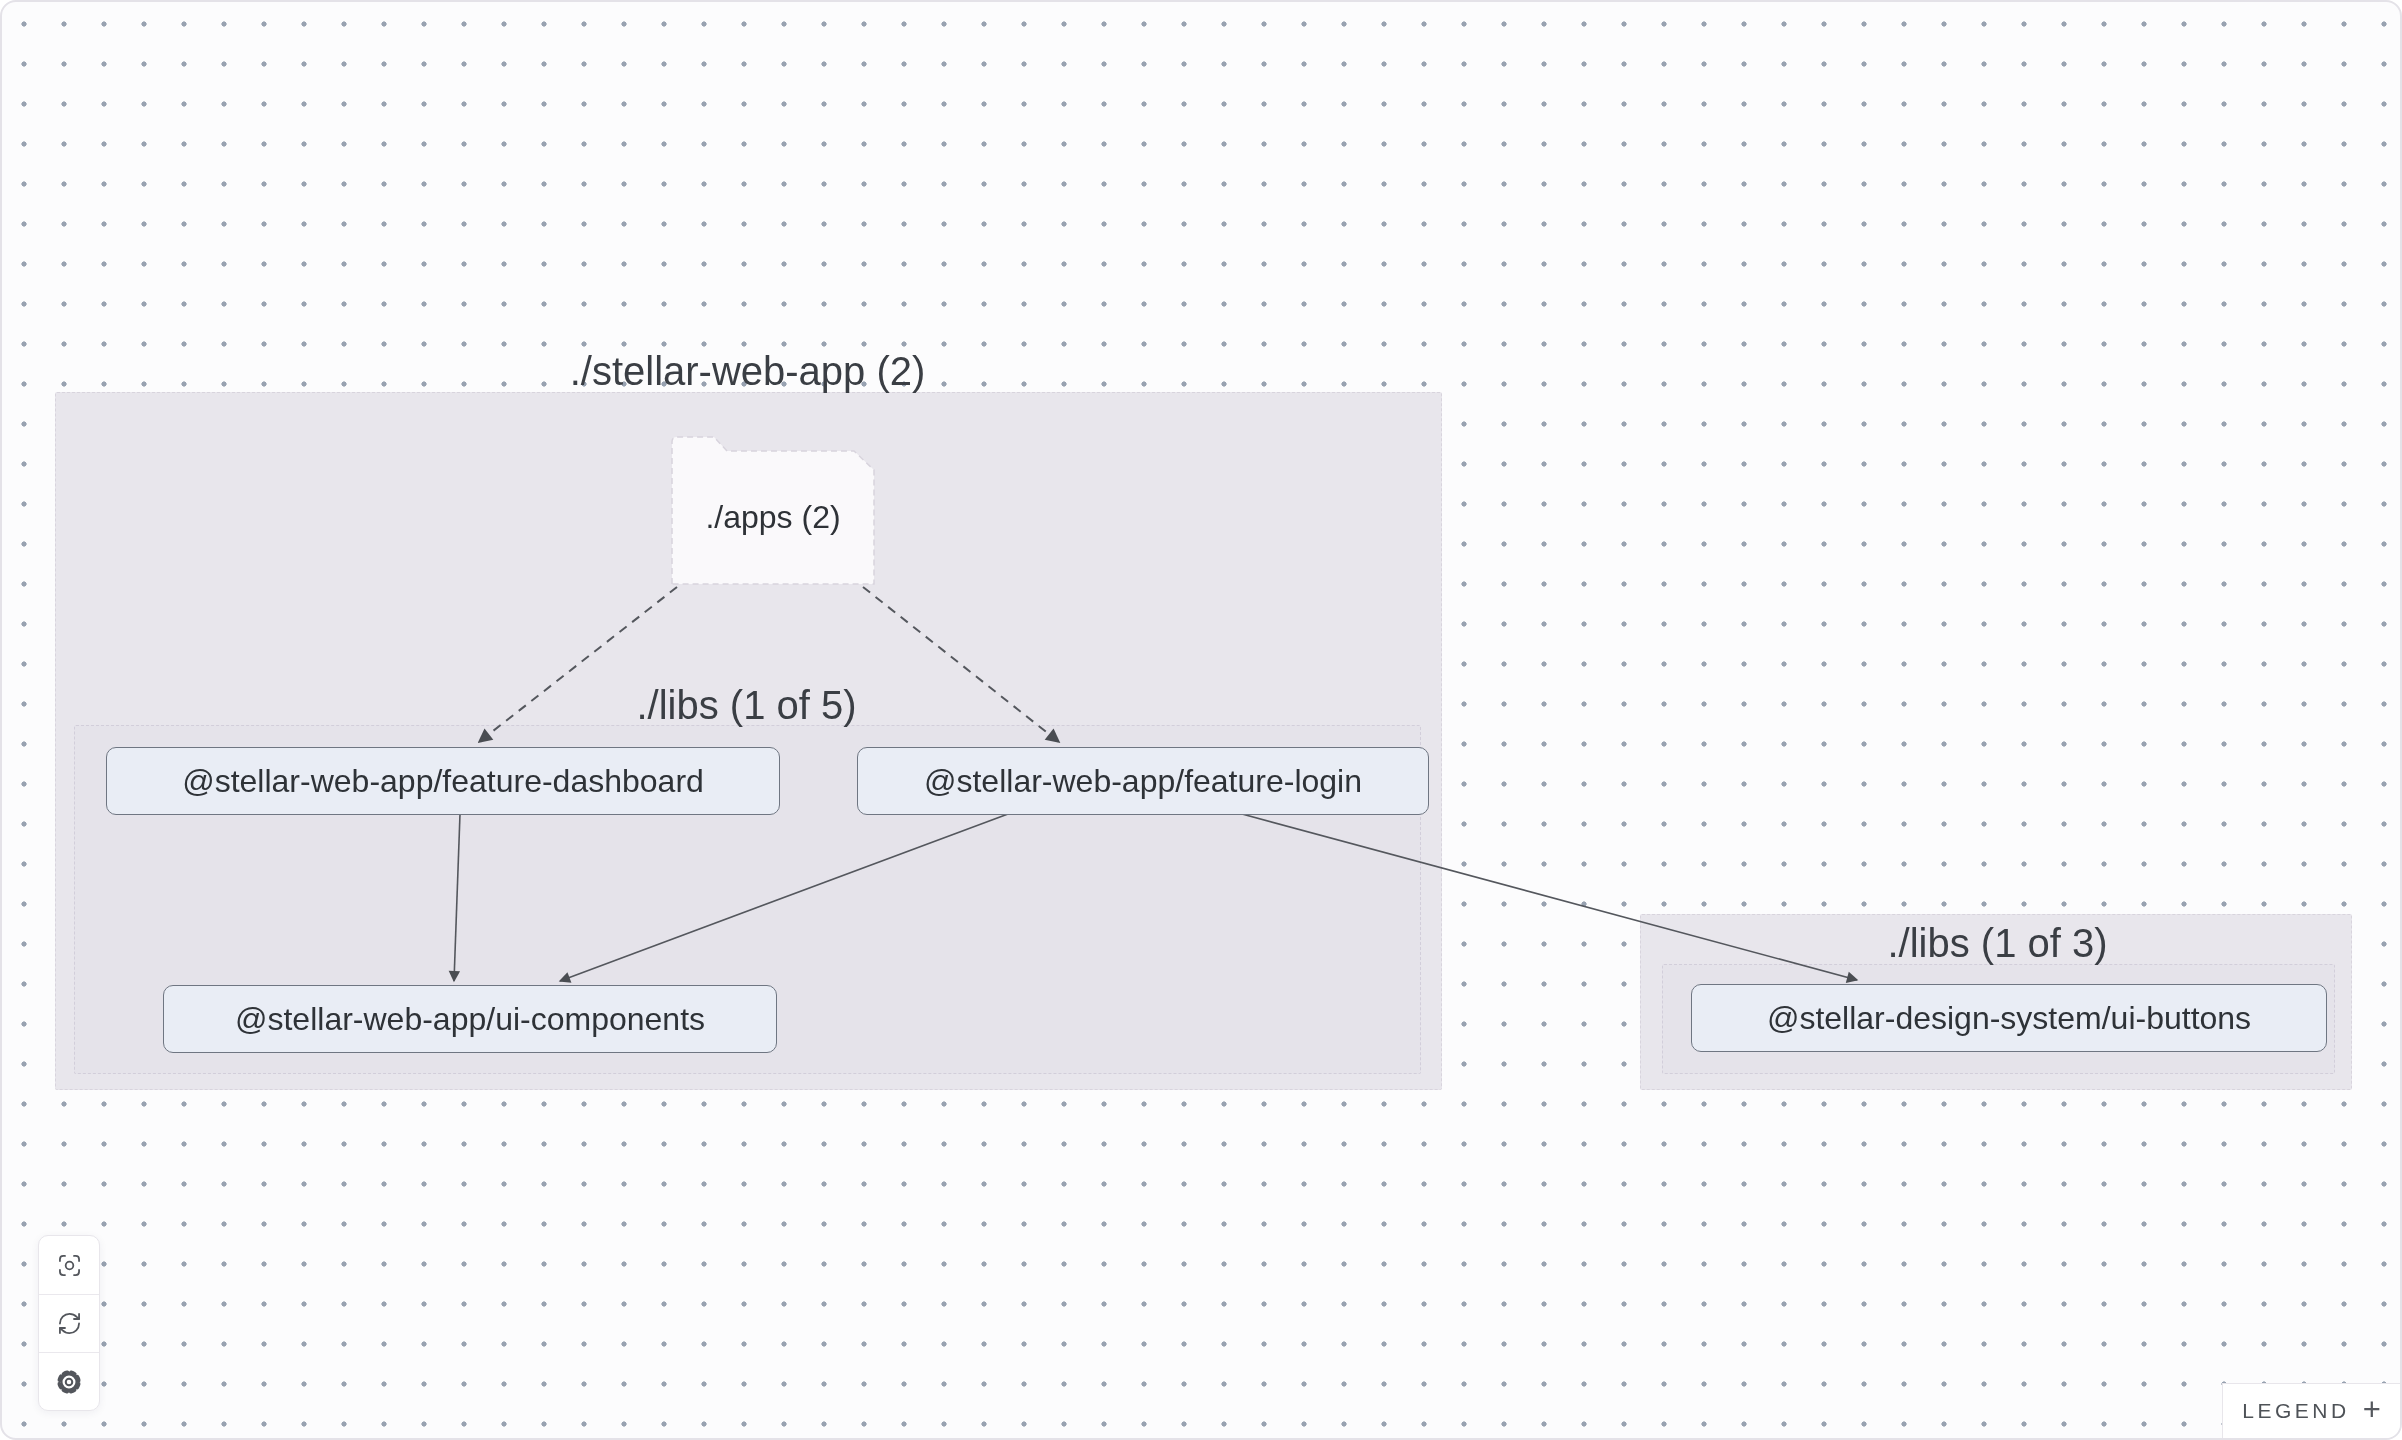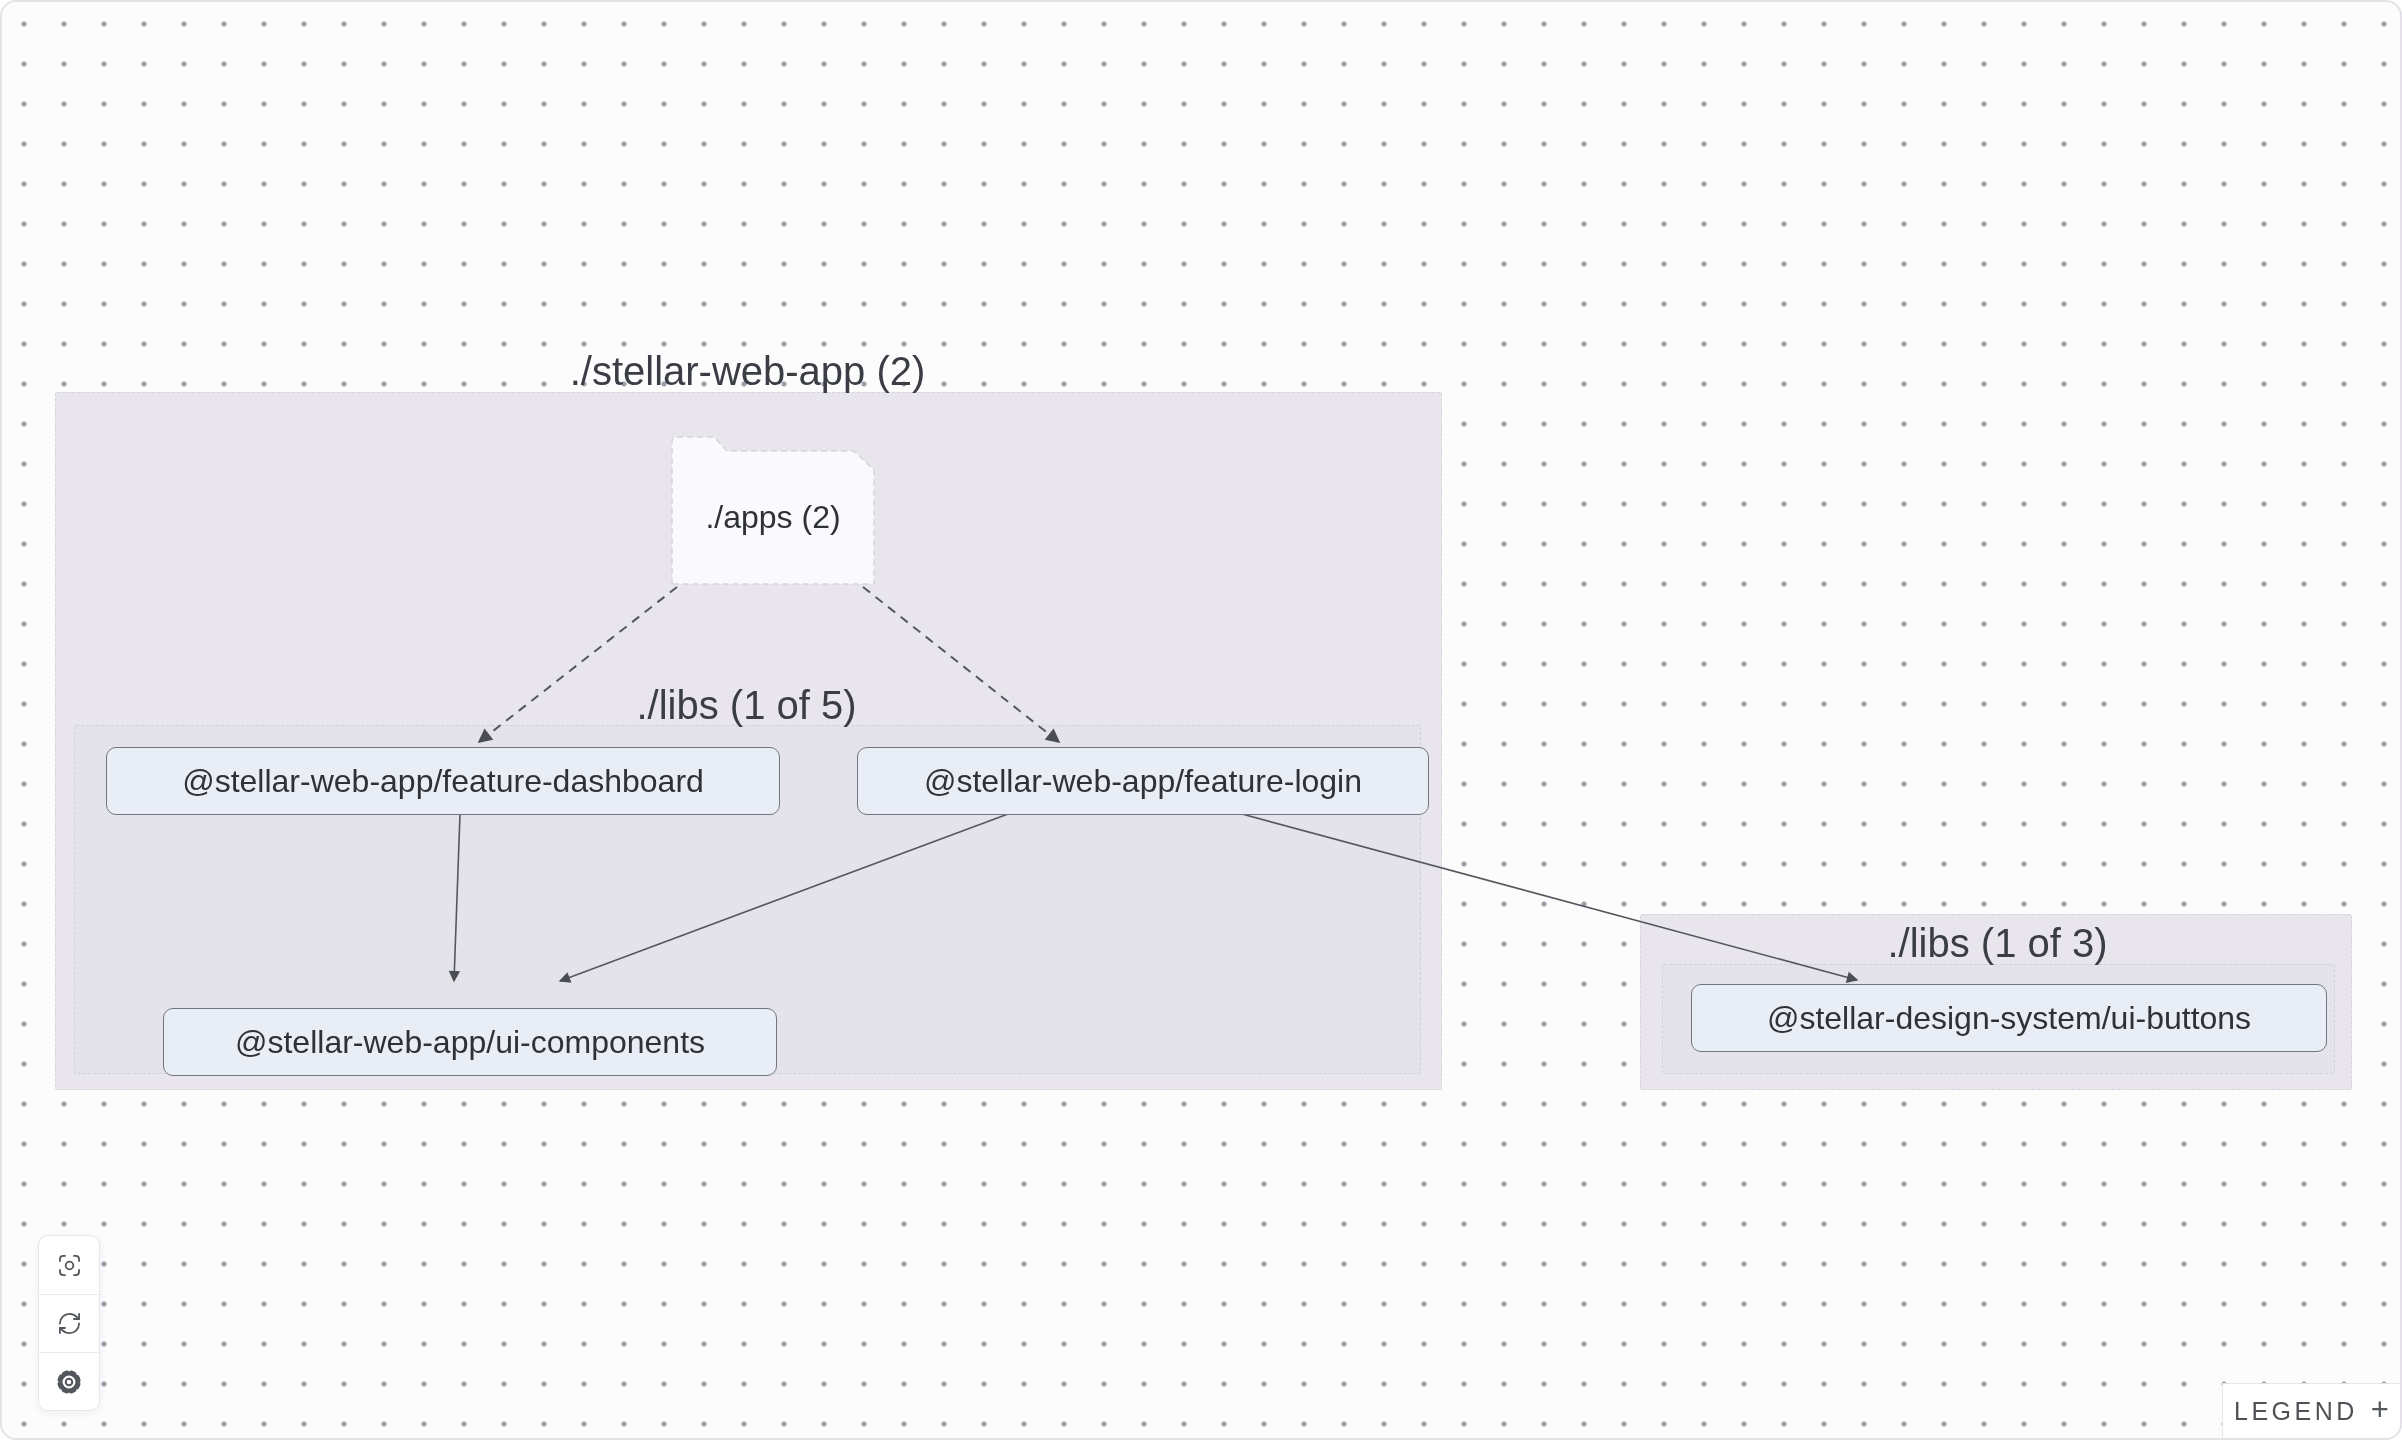--- a/index.html
+++ b/index.html
@@ -44,21 +44,21 @@
     width:100%;height:58px;background:none;border:none;margin:0;padding:0;cursor:pointer;
   }
   .toolbar button + button{border-top:1px solid #EAE8ED;}
   .toolbar svg{stroke:#53565C;fill:none;stroke-width:1.6;stroke-linecap:round;stroke-linejoin:round;}
   .legend{
     position:absolute;left:2220px;top:1381px;width:178px;height:55px;z-index:10;
     background:#FFFFFF;border:none;border-top:1.5px solid #E8E6EB;border-left:1.5px solid #E8E6EB;
     display:flex;align-items:center;justify-content:center;gap:13px;cursor:pointer;
     font-family:"Liberation Sans",sans-serif;
   }
-  .legend .lbl{font-size:25px;letter-spacing:3.5px;color:#4E5257;}
+  .legend .lbl{font-size:21px;letter-spacing:3.5px;color:#4E5257;}
   .legend .plus{font-size:31px;font-weight:300;line-height:1;color:#55585E;margin-top:-3px;}
 </style>
 </head>
 <body>
 
 <div class="canvas">
 
   <div class="group outer" style="left:53px;top:390px;width:1385px;height:696px;"></div>
   <div class="group inner" style="left:72px;top:723px;width:1345px;height:347px;"></div>
   <div class="group outer" style="left:1638px;top:912px;width:710px;height:174px;"></div>
@@ -87,21 +87,21 @@
     </svg>
     <div class="folder-label">./apps (2)</div>
   </div>
 
   <div class="node" style="left:93px;top:745px;width:672px;height:66px;">
     <span>@stellar-web-app/feature-dashboard</span>
   </div>
   <div class="node" style="left:844px;top:745px;width:570px;height:66px;justify-content:center;">
     <span>@stellar-web-app/feature-login</span>
   </div>
-  <div class="node" style="left:150px;top:1006px;width:612px;height:66px;">
+  <div class="node" style="left:150px;top:983px;width:612px;height:66px;">
     <span>@stellar-web-app/ui-components</span>
   </div>
   <div class="node" style="left:1678px;top:982px;width:634px;height:66px;">
     <span>@stellar-design-system/ui-buttons</span>
   </div>
 
   <div class="toolbar">
     <button>
       <svg width="27" height="27" viewBox="0 0 24 24">
         <path d="M8 3.5 H6.5 Q3.5 3.5 3.5 6.5 V8"></path>

